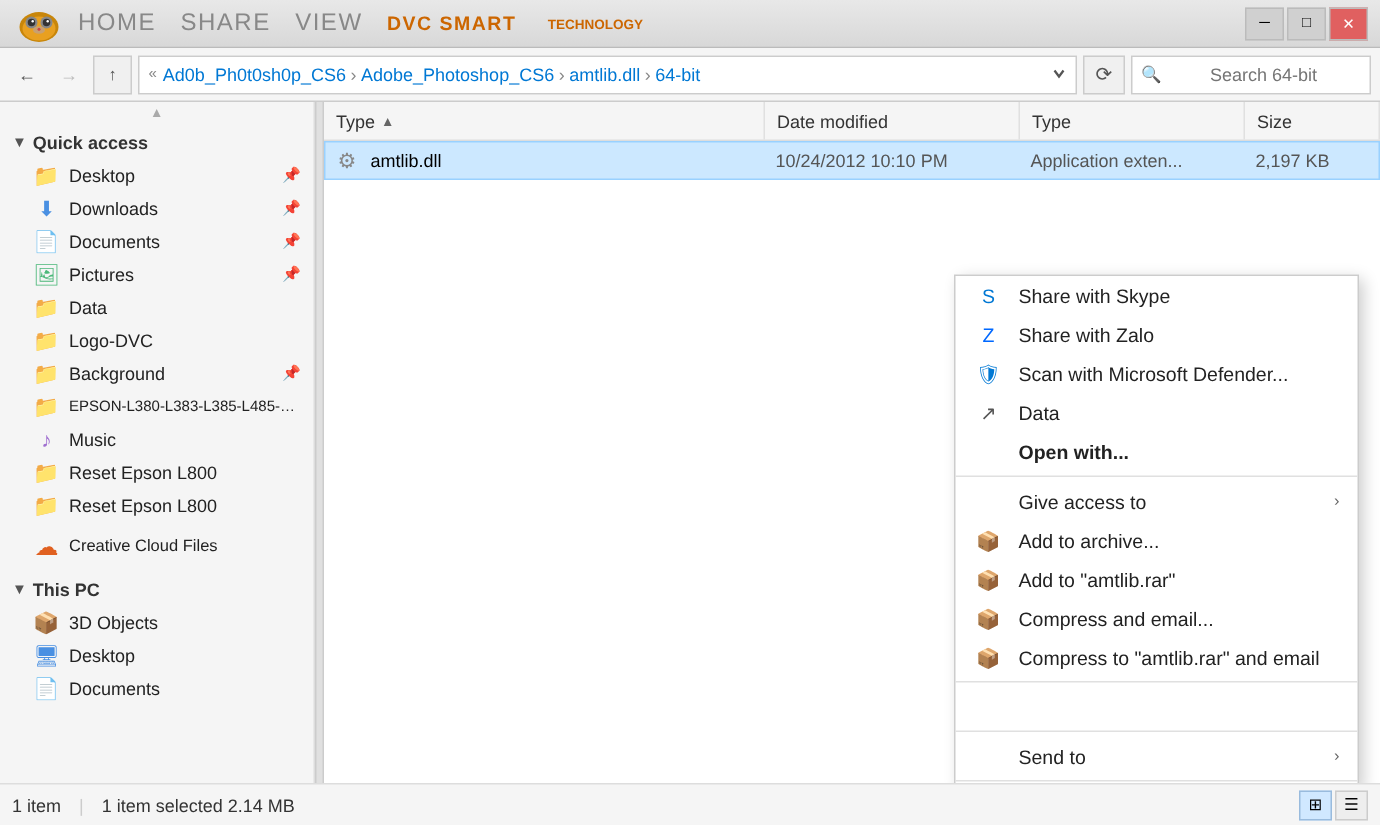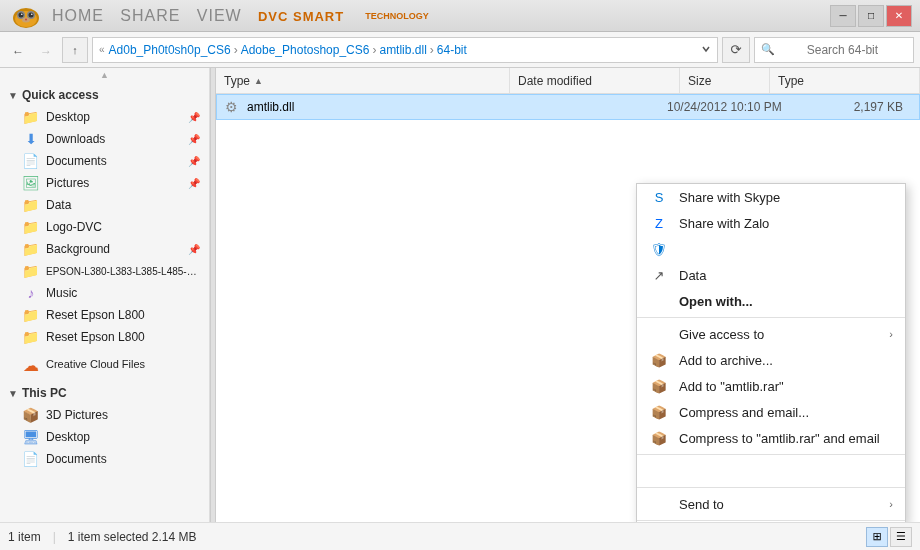--- a/index.html
+++ b/index.html
@@ -235,21 +235,21 @@
       display: flex;
       align-items: center;
       padding: 0 8px;
       gap: 6px;
       overflow: hidden;
       white-space: nowrap;
     }
     .file-row .file-icon { width: 16px; height: 16px; flex-shrink: 0; }
     .file-row .file-date { width: 170px; padding: 0 8px; color: #555; }
     .file-row .file-type { width: 150px; padding: 0 8px; color: #555; overflow: hidden; text-overflow: ellipsis; white-space: nowrap; }
-    .file-row .file-size { width: 90px; padding: 0 8px; color: #555; text-align: right; padding-right: 16px; }
+    .file-row .file-size { width: 90px; padding: 0 8px; color: #555; padding-right: 16px; }
 
     
     .status-bar {
       height: 28px;
       background: #f5f5f5;
       border-top: 1px solid #ddd;
       display: flex;
       align-items: center;
       padding: 0 8px;
       font-size: 12px;
@@ -468,21 +468,21 @@
       <span class="item-icon icon-cloud" style="font-size:16px;">☁</span>
       <span style="font-size:11px; line-height:1.2; white-space:normal; width:130px;">Creative Cloud Files</span>
     </div>
 
     <div class="sidebar-section-header" style="margin-top:4px;">
       <span class="arrow">▼</span>
       <span>This PC</span>
     </div>
     <div class="sidebar-item">
       <span class="item-icon icon-3d">📦</span>
-      <span>3D Pictures</span>
+      <span>3D Objects</span>
     </div>
     <div class="sidebar-item">
       <span class="item-icon icon-pc">🖥</span>
       <span>Desktop</span>
     </div>
     <div class="sidebar-item">
       <span class="item-icon icon-doc">📄</span>
       <span>Documents</span>
     </div>
   </div>
@@ -492,50 +492,52 @@
   <div class="content-area">
 
     <div class="col-headers">
       <div class="col-header">
         <span>Type</span>
         <span class="sort-arrow">▲</span>
       </div>
       <div class="col-header date">
         <span>Date modified</span>
       </div>
+      <div class="col-header type">
+        <span>Type</span>
+      </div>
       <div class="col-header size">
         <span>Size</span>
-      </div>
-      <div class="col-header type">
-        <span>Type</span>
       </div>
     </div>
 
     <div class="file-list">
       <div class="file-row selected">
         <div class="file-name">
           <span class="file-icon" style="font-size:14px; color:#888;">⚙</span>
           <span>amtlib.dll</span>
         </div>
         <div class="file-date">10/24/2012 10:10 PM</div>
+        <div class="file-type">Application exten...</div>
         <div class="file-size">2,197 KB</div>
       </div>
     </div>
 
     <div class="context-menu" id="ctx-menu">
     <div class="ctx-item">
           <span class="ctx-icon" style="color:#0078d4">S</span>
           <span>Share with Skype</span>
         </div>
         <div class="ctx-item">
           <span class="ctx-icon" style="color:#0068ff">Z</span>
           <span>Share with Zalo</span>
         </div>
         <div class="ctx-item">
           <span class="ctx-icon" style="color:#0078d4">🛡</span>
+          <span>Scan with Microsoft Defender...</span>
         </div>
         <div class="ctx-item">
           <span class="ctx-icon" style="color:#555">↗</span>
           <span>Data</span>
         </div>
         <div class="ctx-item bold">
           <span class="ctx-icon"></span>
           <span>Open with...</span>
         </div>
         <div class="ctx-divider"></div>

